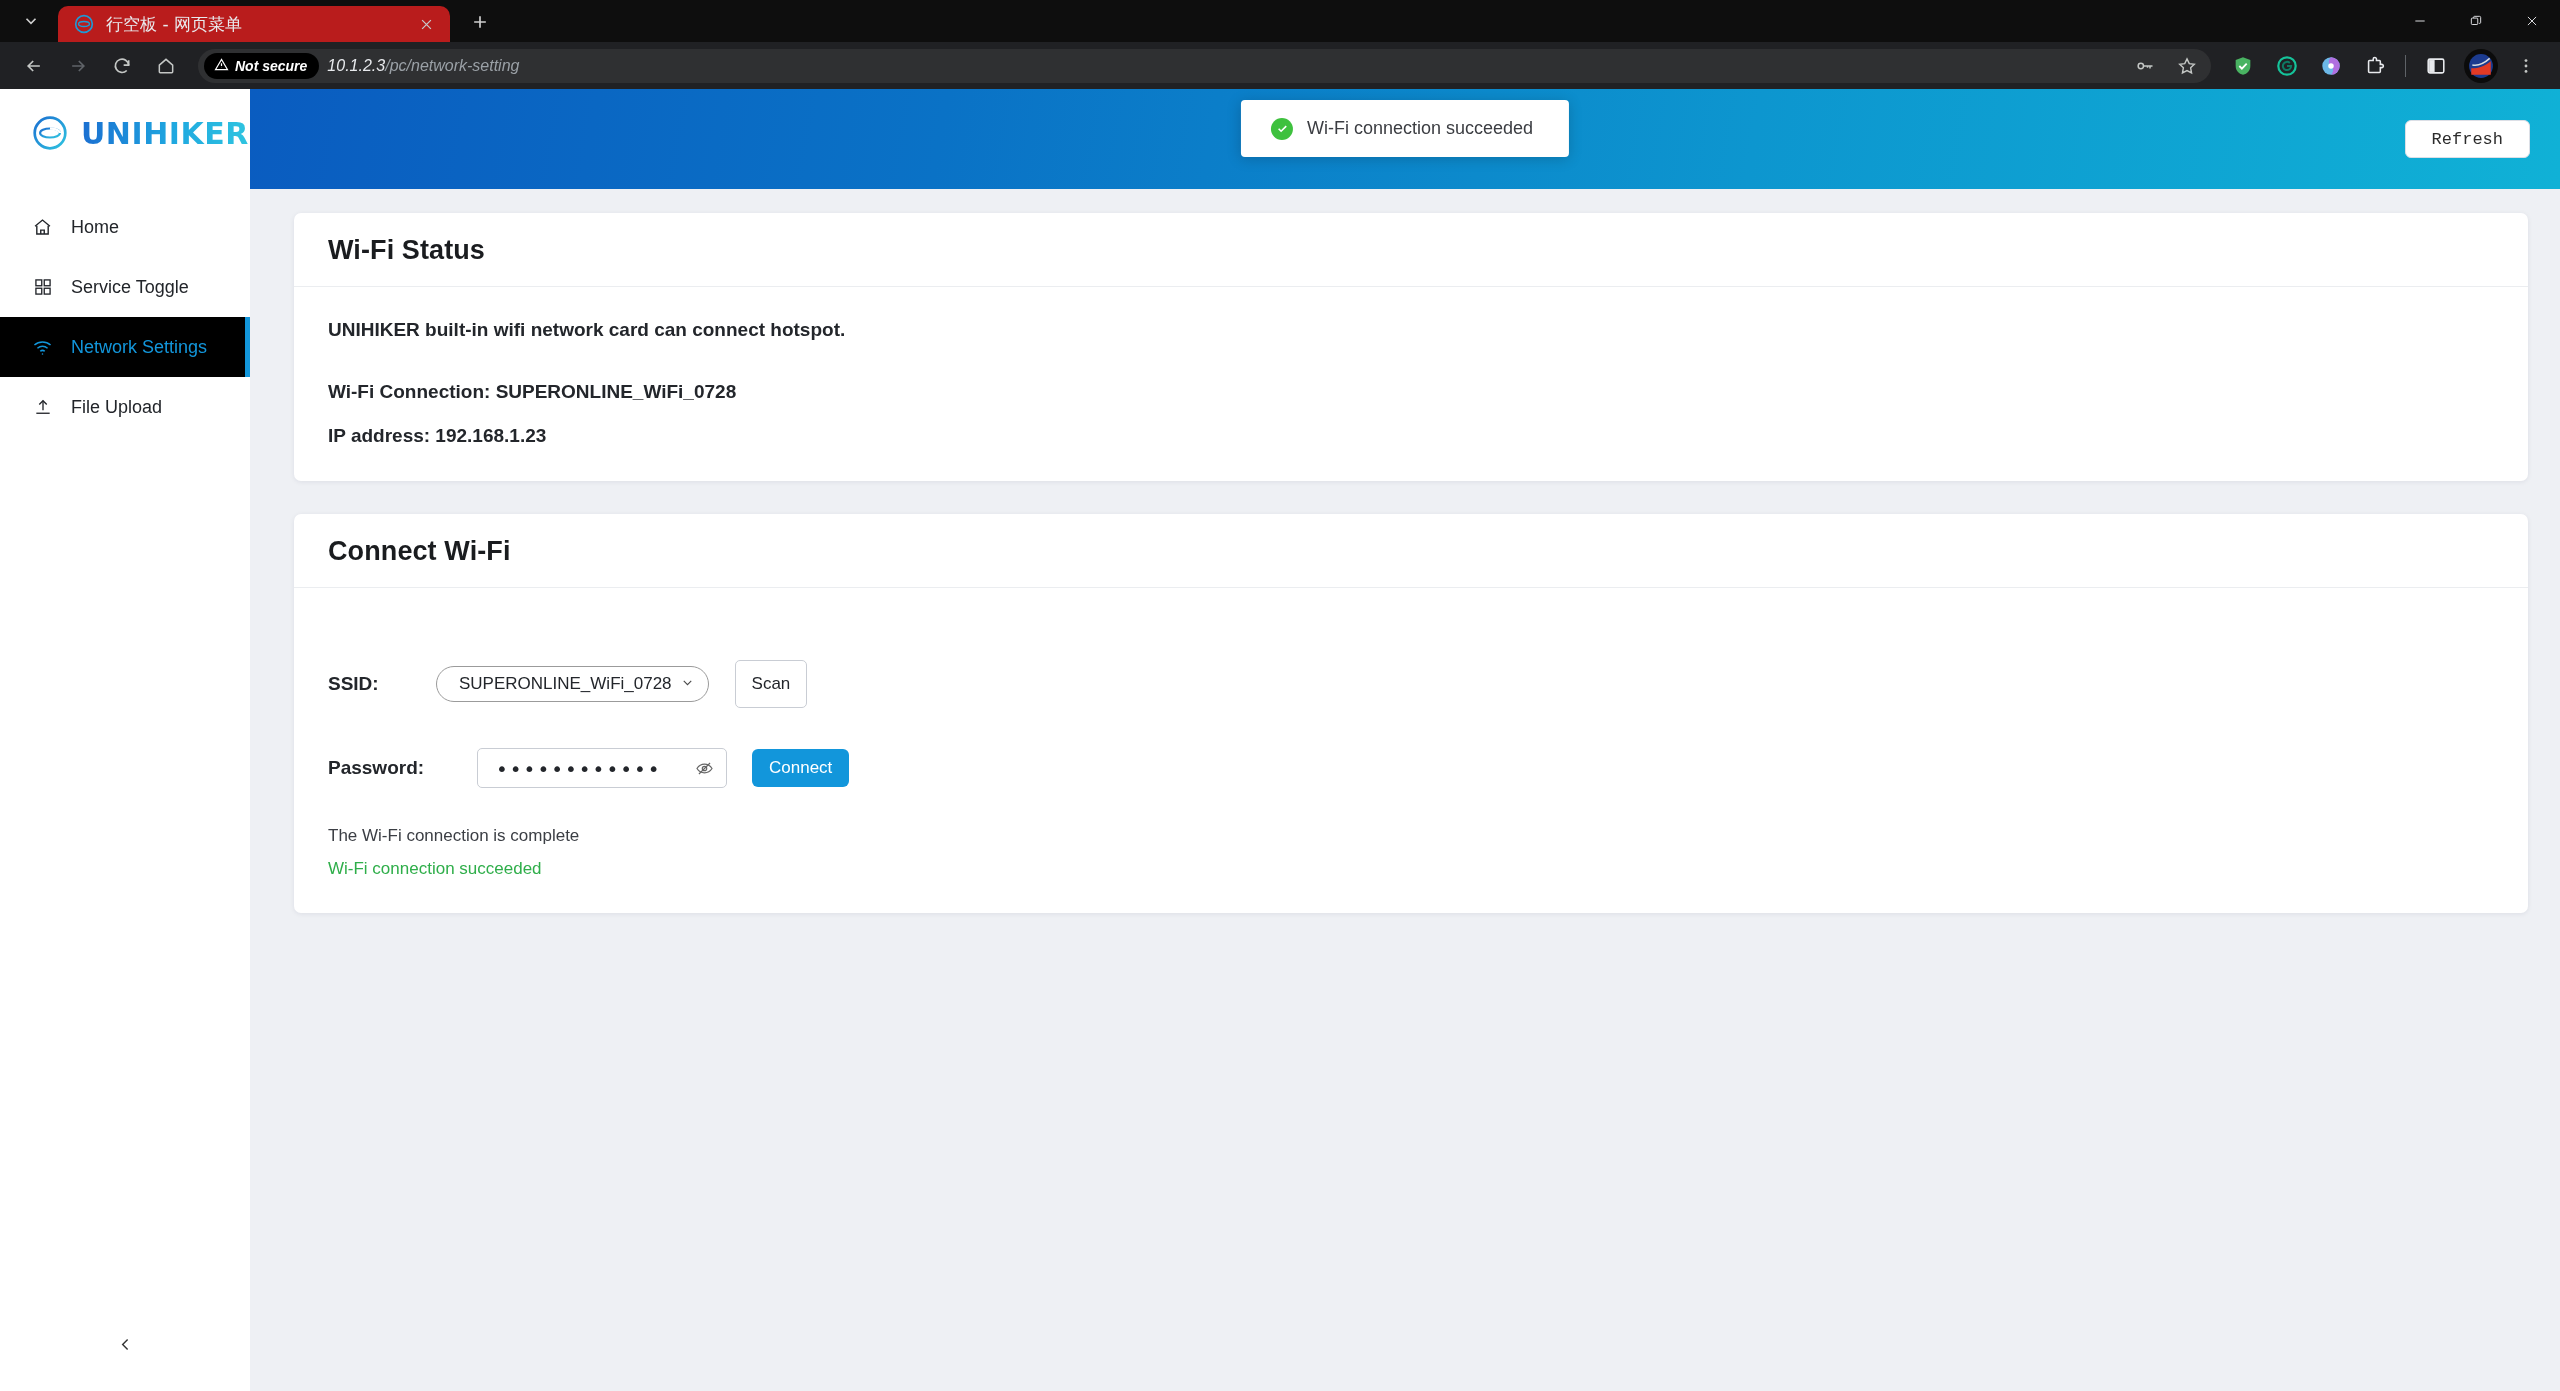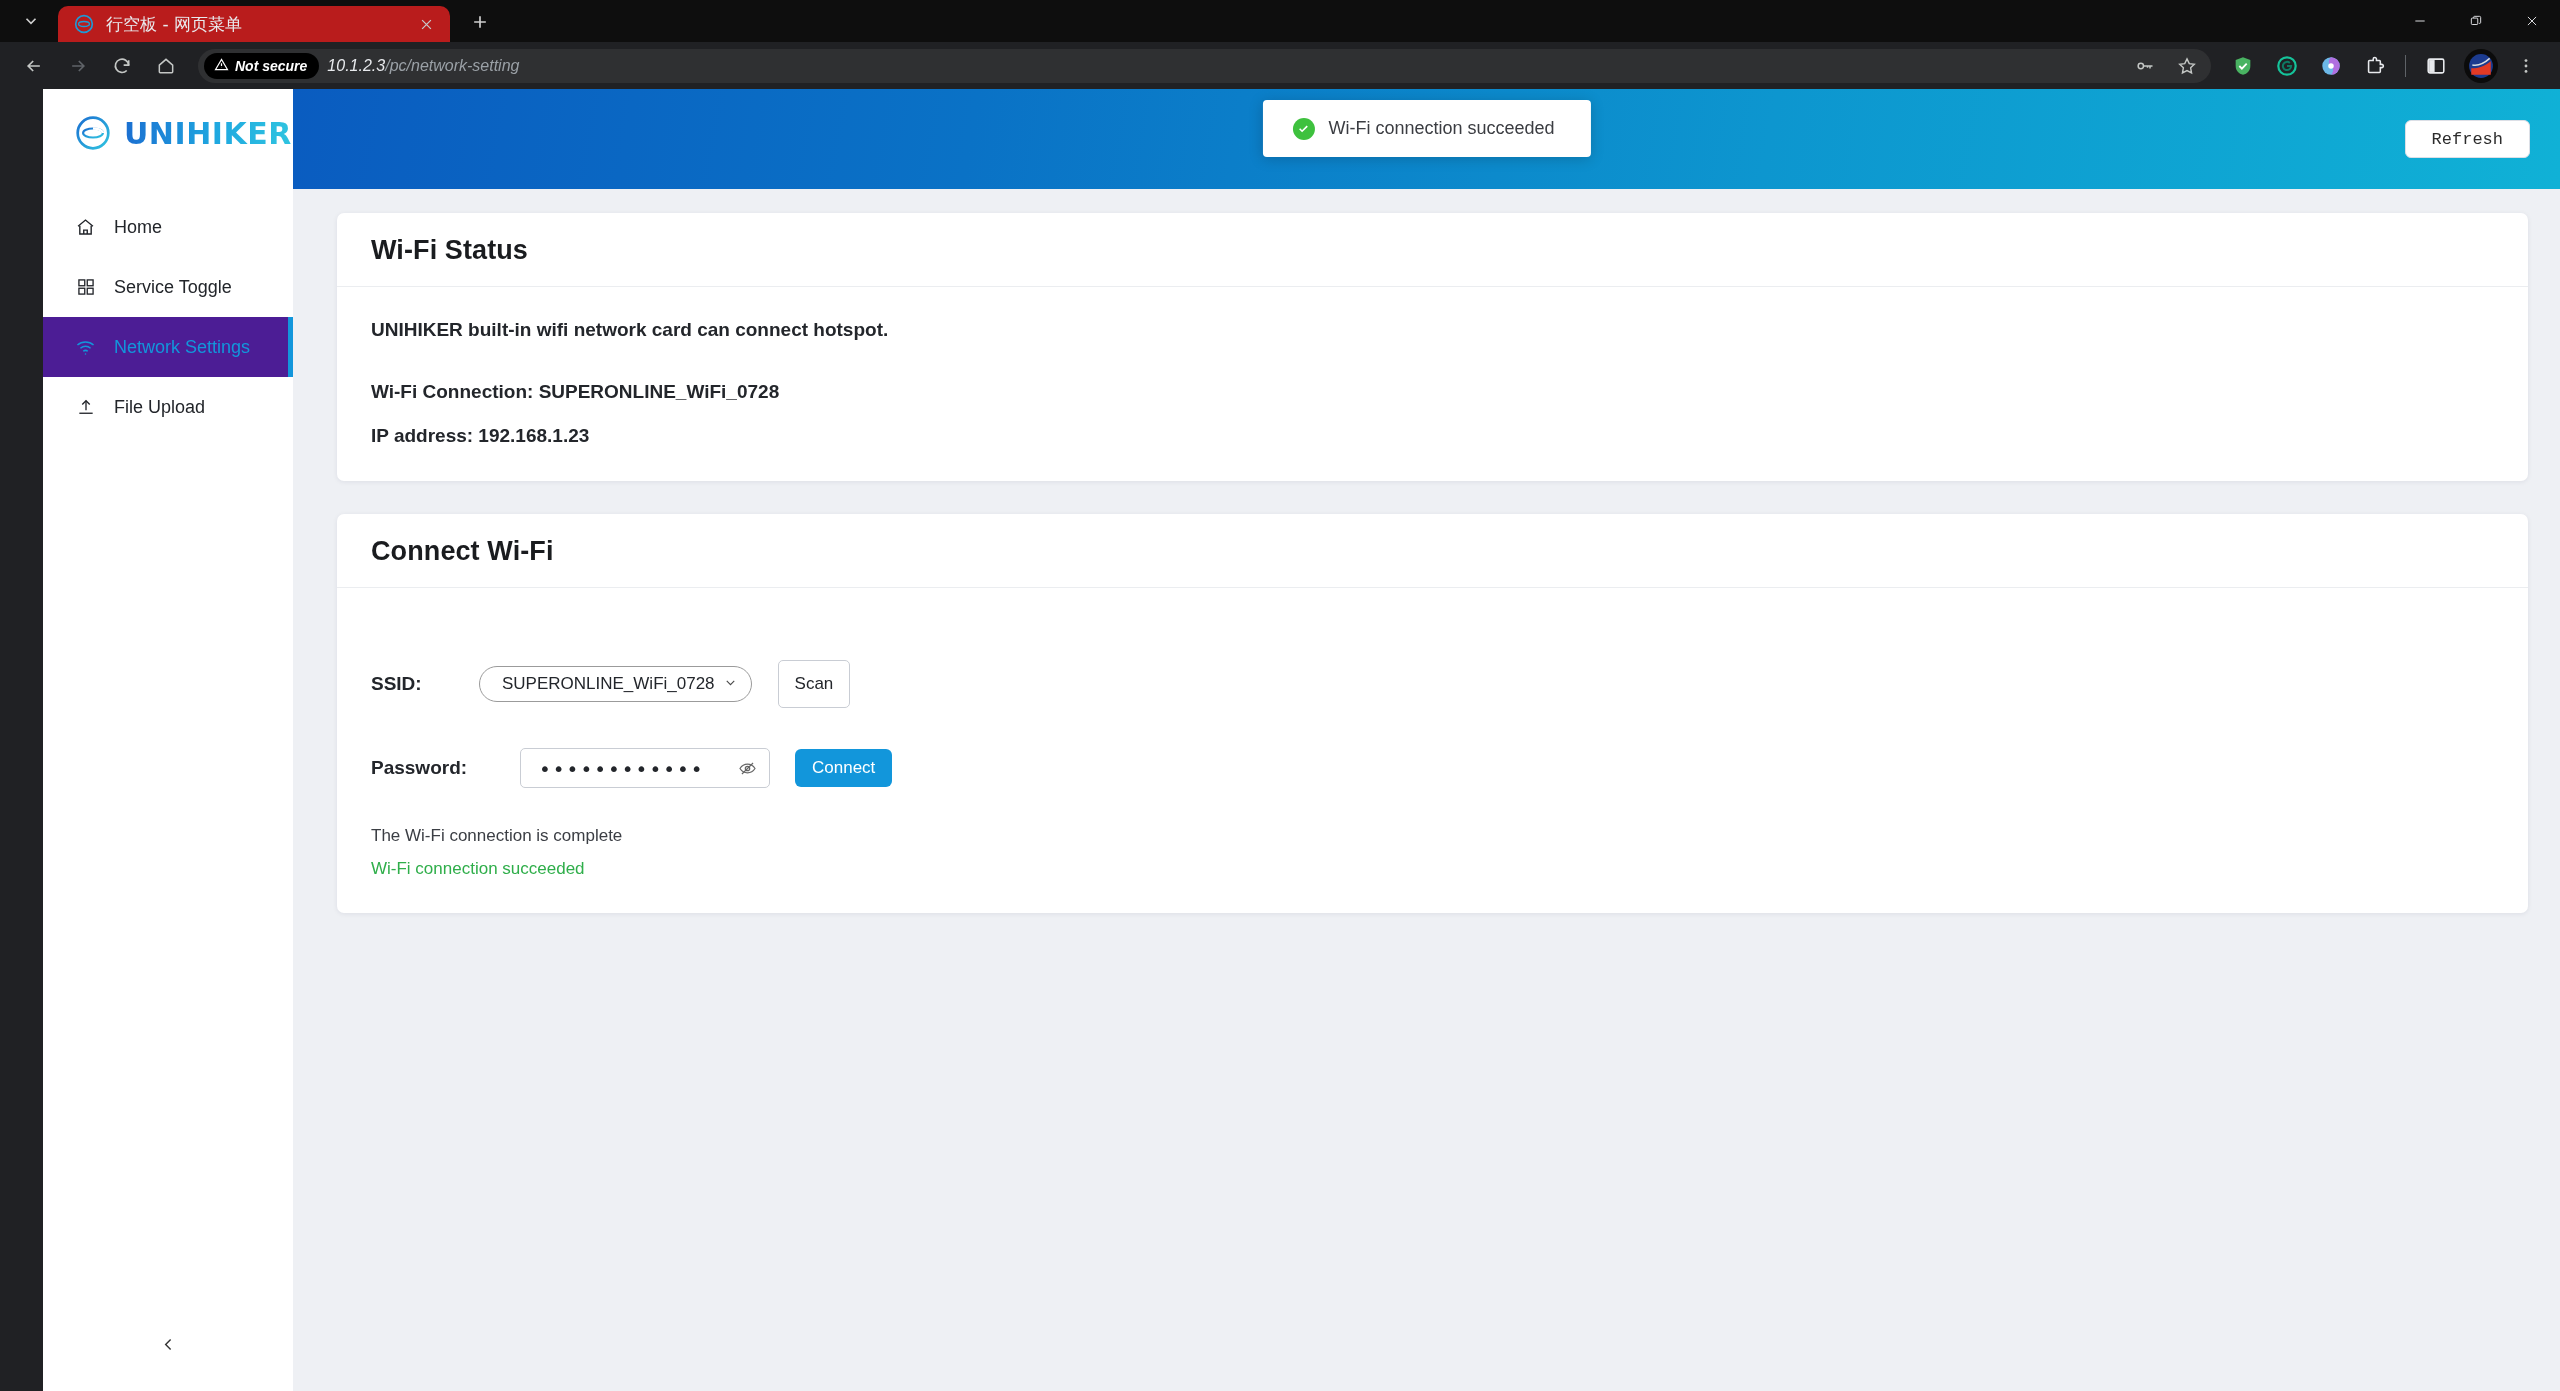--- a/index.html
+++ b/index.html
@@ -110,21 +110,21 @@
   .tb-ext { width: 40px; height: 40px; display: flex; align-items: center; justify-content: center; }
   .tb-ext svg { width: 22px; height: 22px; }
   .tb-sep { width: 1px; height: 22px; background: #5f6368; margin: 0 6px; }
   .avatar {
     width: 34px; height: 34px; border-radius: 50%;
     background: #0b0b0b; display: flex; align-items: center; justify-content: center;
     margin: 0 4px;
   }
 
   
-  .viewport { flex: 1; display: flex; background: #eef0f4; position: relative; overflow: hidden; margin-left: 43px; }
+  .viewport { flex: 1; display: flex; background: #eef0f4; position: relative; overflow: hidden; }
 
   .sidebar {
     width: 250px;
     flex: 0 0 250px;
     background: #ffffff;
     display: flex;
     flex-direction: column;
     position: relative;
     z-index: 5;
   }
@@ -138,21 +138,21 @@
   }
   .nav { margin-top: 20px; }
   .nav-item {
     height: 60px;
     display: flex; align-items: center;
     padding-left: 32px; gap: 18px;
     color: #22252a; font-size: 18px;
     position: relative;
   }
   .nav-item .nav-icon { width: 21px; height: 21px; flex: 0 0 21px; display:flex; align-items:center; justify-content:center;}
-  .nav-item.active { background: #4c1d95; color: #1296db; }
+  .nav-item.active { background: #000000; color: #1296db; }
   .nav-item.active::after {
     content: ""; position: absolute; right: 0; top: 0; bottom: 0;
     width: 5px; background: #1296db;
   }
   .sidebar-collapse {
     position: absolute; bottom: 25px; left: 0; right: 0;
     display: flex; align-items: center; justify-content: center;
     height: 40px; color: #333;
   }
   .sidebar-collapse svg { width: 17px; height: 17px; }

